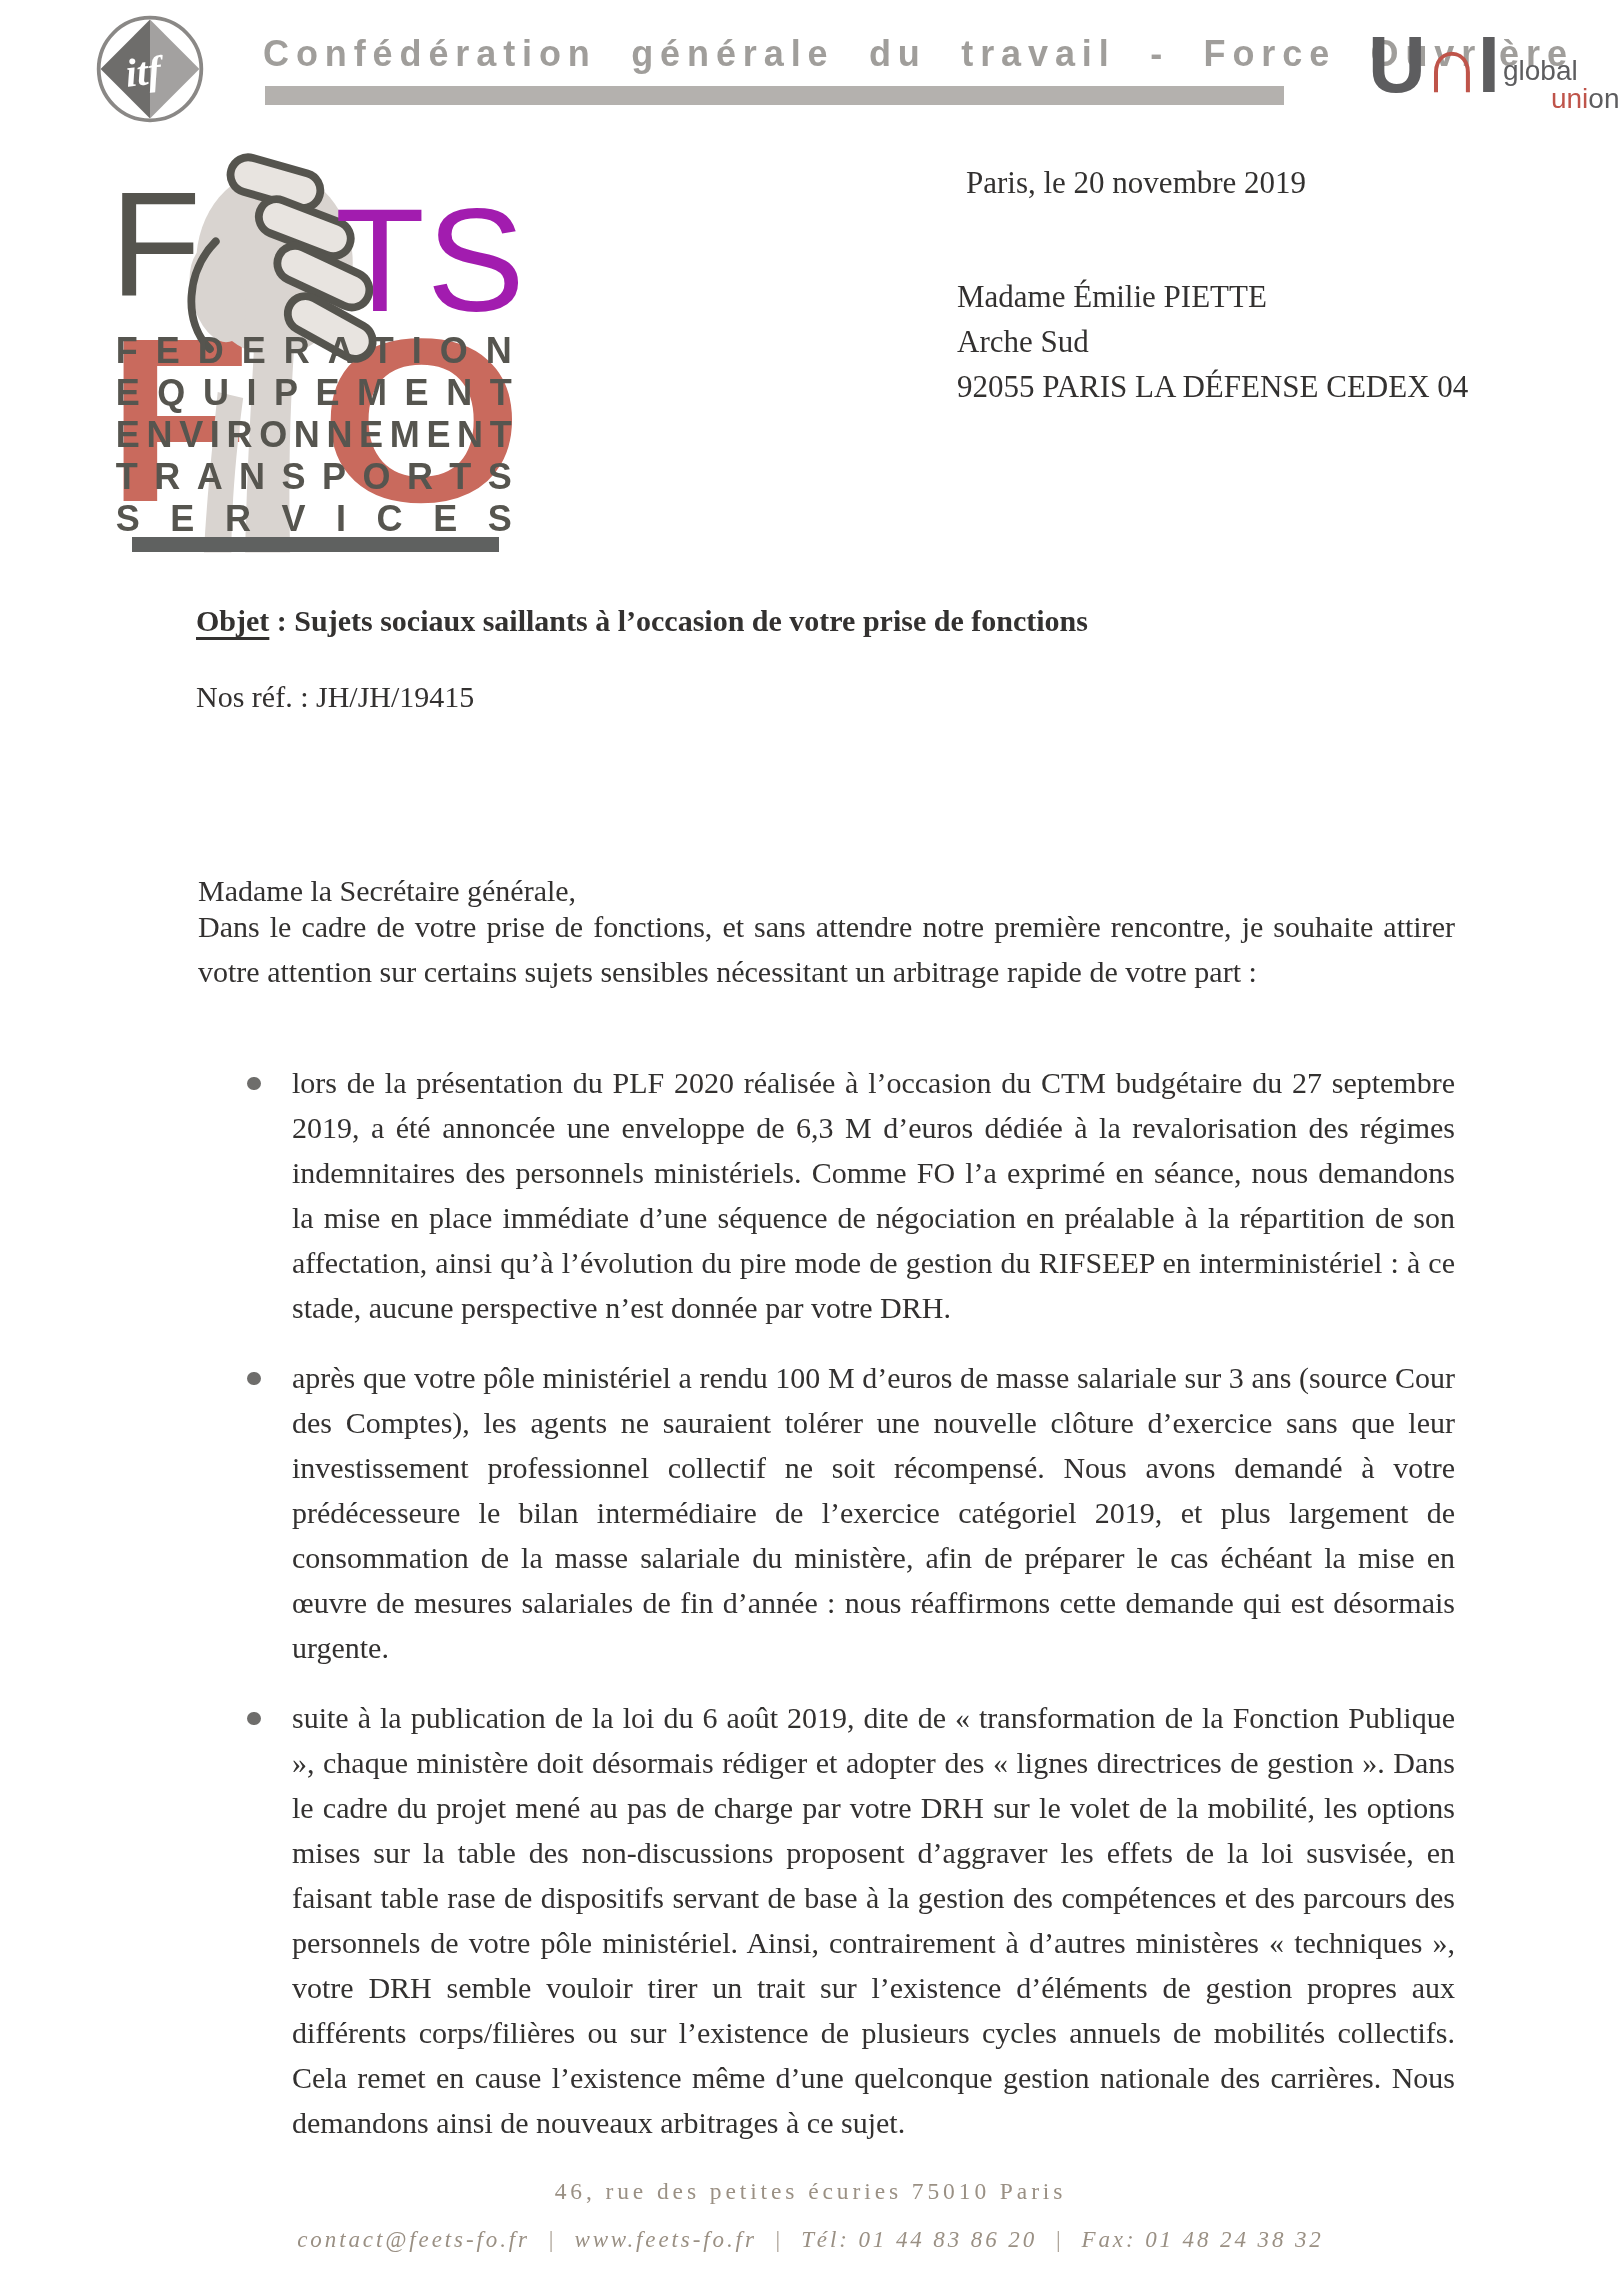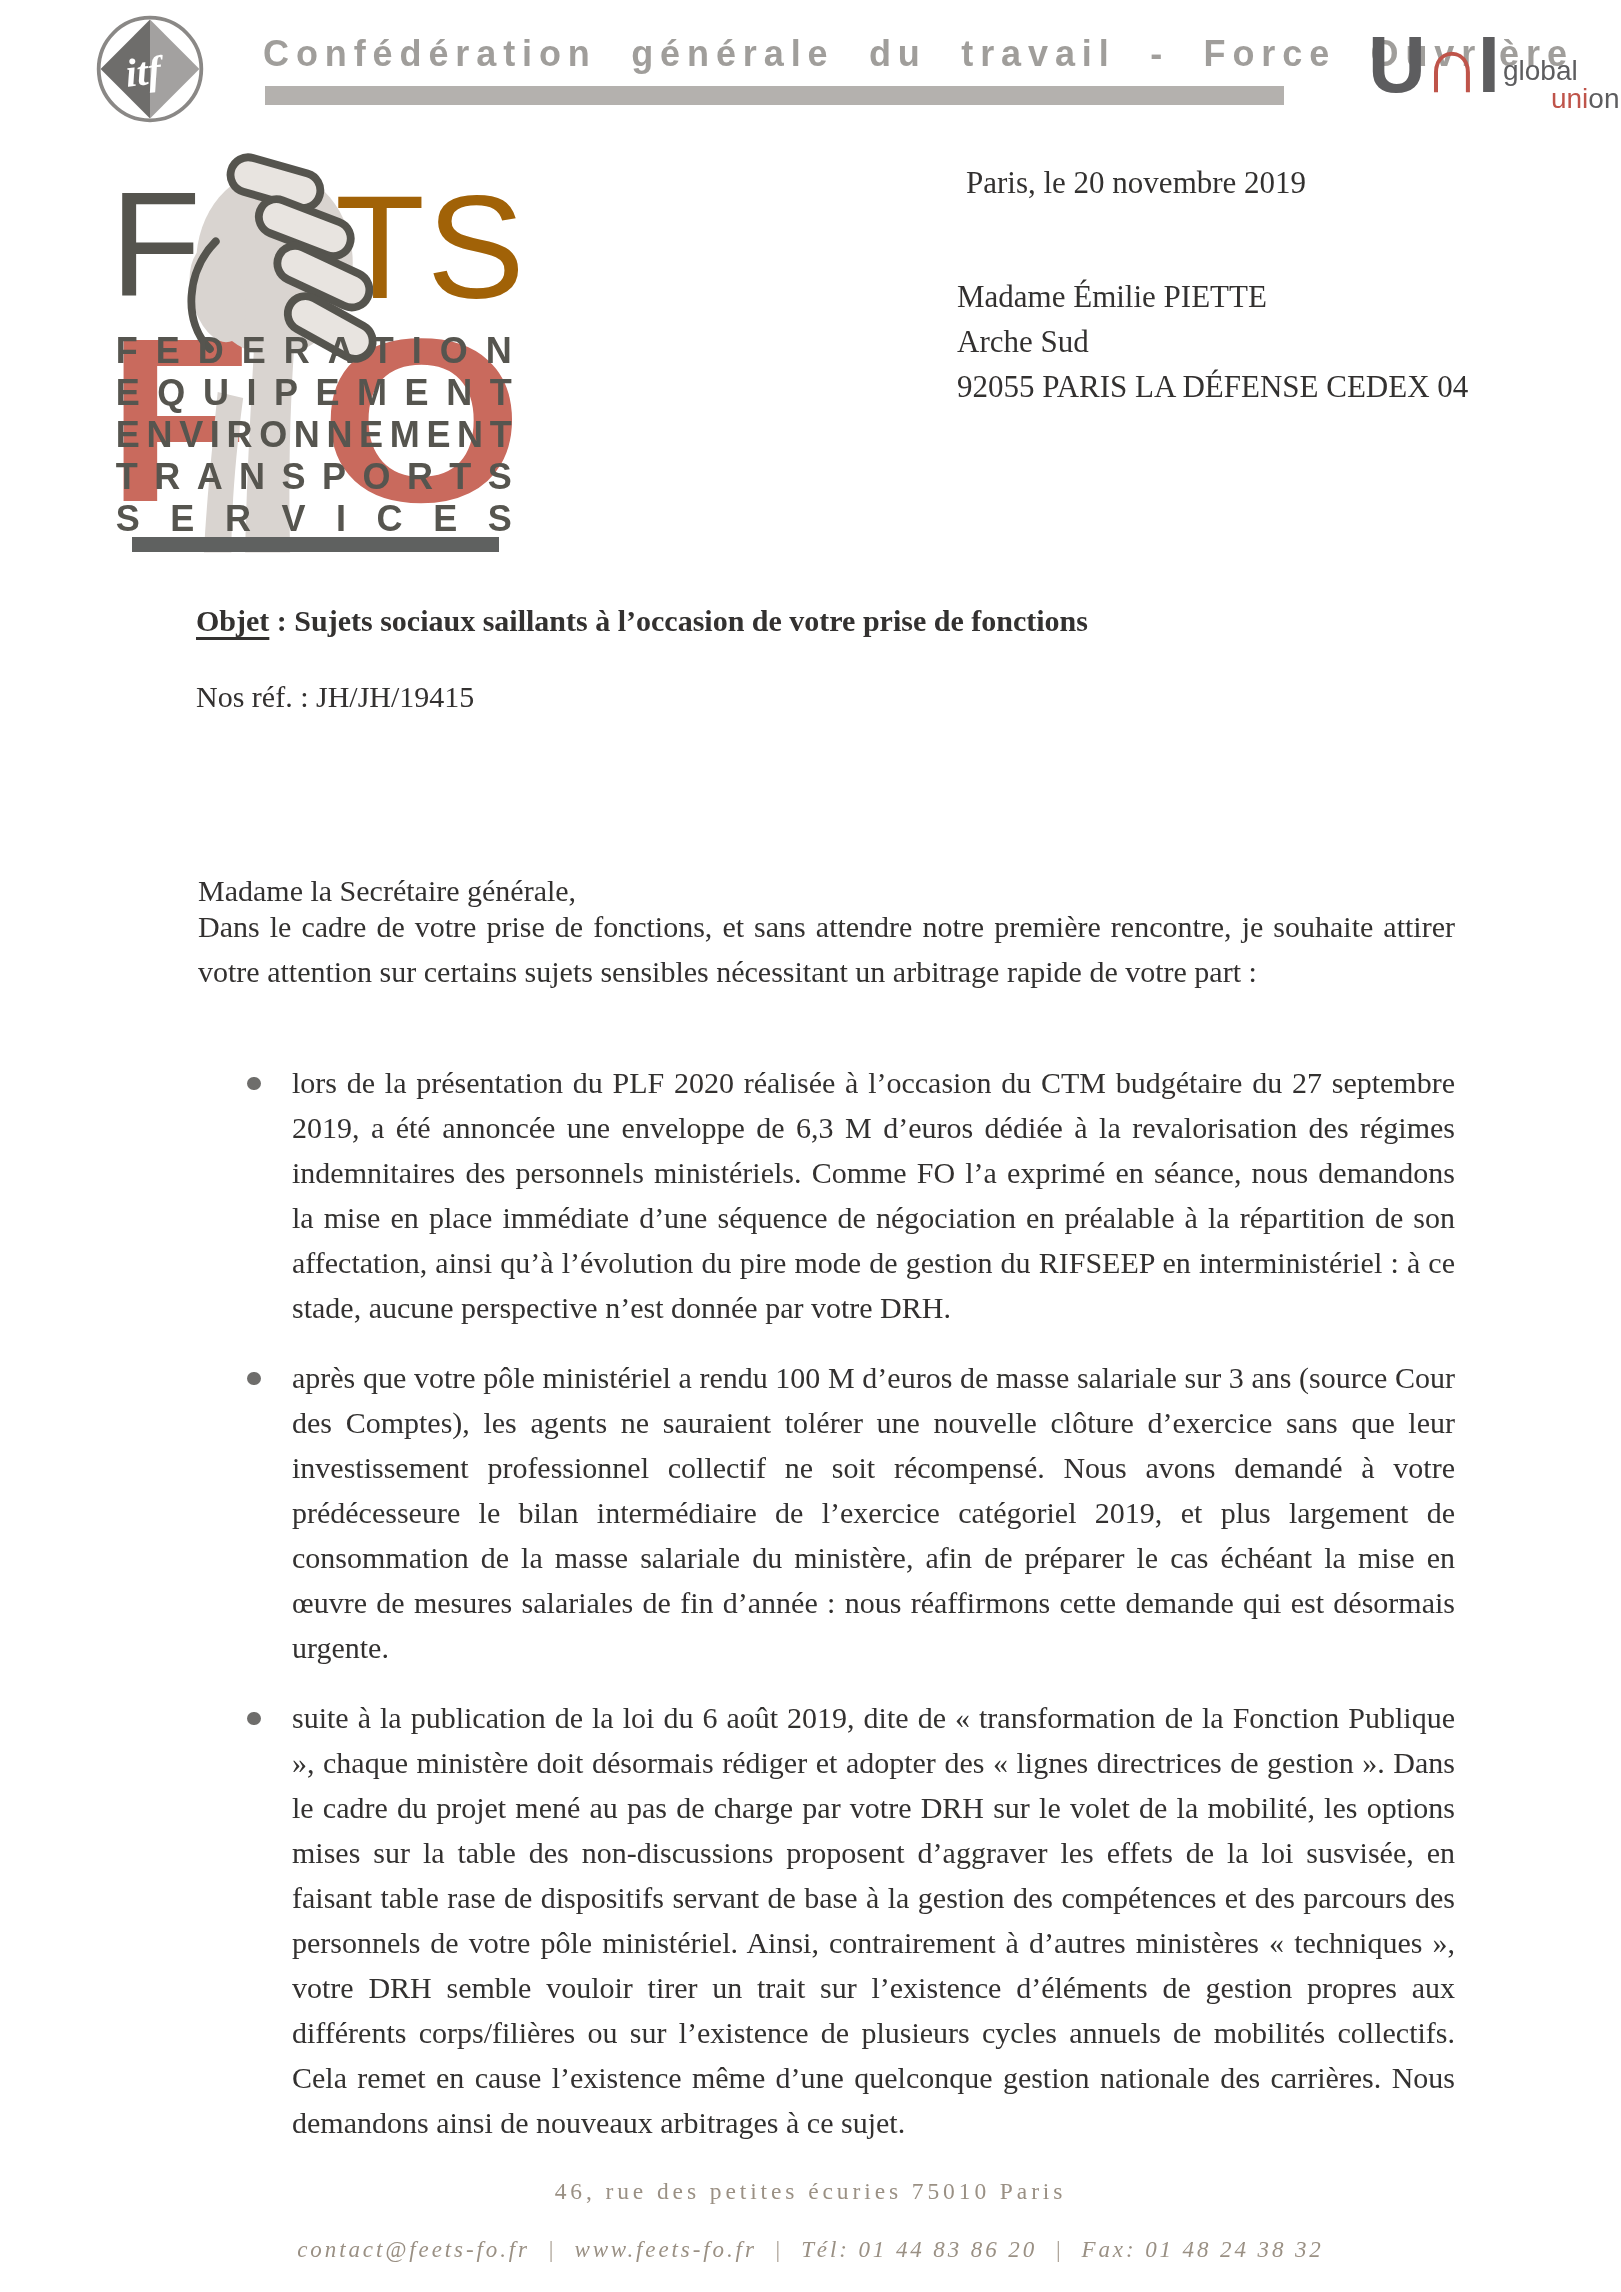--- a/index.html
+++ b/index.html
@@ -33,23 +33,23 @@
   .uni-words .uni-red { color:#bf544a;margin-left:48px; }
 
   
   .feets-logo { position:absolute; left:108px; top:145px; width:412px; height:423px; }
   .feets-top-f {
     position:absolute; left:2px; top:35px;
     font-family:"Liberation Sans", sans-serif; font-size:149px; line-height:127px;
     font-weight:400; color:#55544e; z-index:3;
   }
   .feets-top-ts {
-    position:absolute; left:227px; top:39px;
+    position:absolute; left:227px; top:52px;
     font-family:"Liberation Sans", sans-serif; font-size:147px; line-height:127px;
-    font-weight:400; letter-spacing:2px; color:#a16207; z-index:3;
+    font-weight:400; letter-spacing:2px; color:#a21caf; z-index:3;
   }
   .fo-letter {
     position:absolute; top:159px;
     font-family:"Liberation Sans", sans-serif; font-size:233px; line-height:233px;
     font-weight:bold; color:#c96a5d; z-index:1;
   }
   .fo-letter.f { left:0px; }
   .fo-letter.o { left:212px; transform:scaleX(1.12); transform-origin:left top; }
   .fist-graphic { position:absolute; left:51px; top:2px; width:227px; height:406px; z-index:2; }
   .feets-rows { position:absolute; left:7.8px; top:186px; width:396px; z-index:4; }
@@ -76,21 +76,21 @@
     position:relative; padding-left:94px; margin-bottom:16.7px;
     font-size:30px; line-height:45px; text-align:justify;margin-top:25px;
   }
   .subject-list li::before {
     content:""; position:absolute; left:49px; top:16.7px;
     width:13.7px; height:13.7px; border-radius:50%; background:#6e6d6b;
   }
 
   
   .page-footer { position:absolute; left:0; right:0; top:2178px; text-align:center; color:#9a9084; }
-  .footer-address { font-size:23.5px; letter-spacing:3.9px; margin-bottom:32px; }
+  .footer-address { font-size:23.5px; letter-spacing:3.9px; margin-bottom:22px; }
   .footer-contact { font-size:23px; letter-spacing:2.9px;font-style:italic; }
   .footer-contact .sep { margin:0 17.6px; color:#a89e92; }
 </style>
 </head>
 <body>
 
 <div class="page">
 
   <svg class="itf-logo" viewBox="0 0 120 120" aria-hidden="true">
     <circle cx="60" cy="60" r="54" fill="none" stroke="#8a8886" stroke-width="4"></circle>

